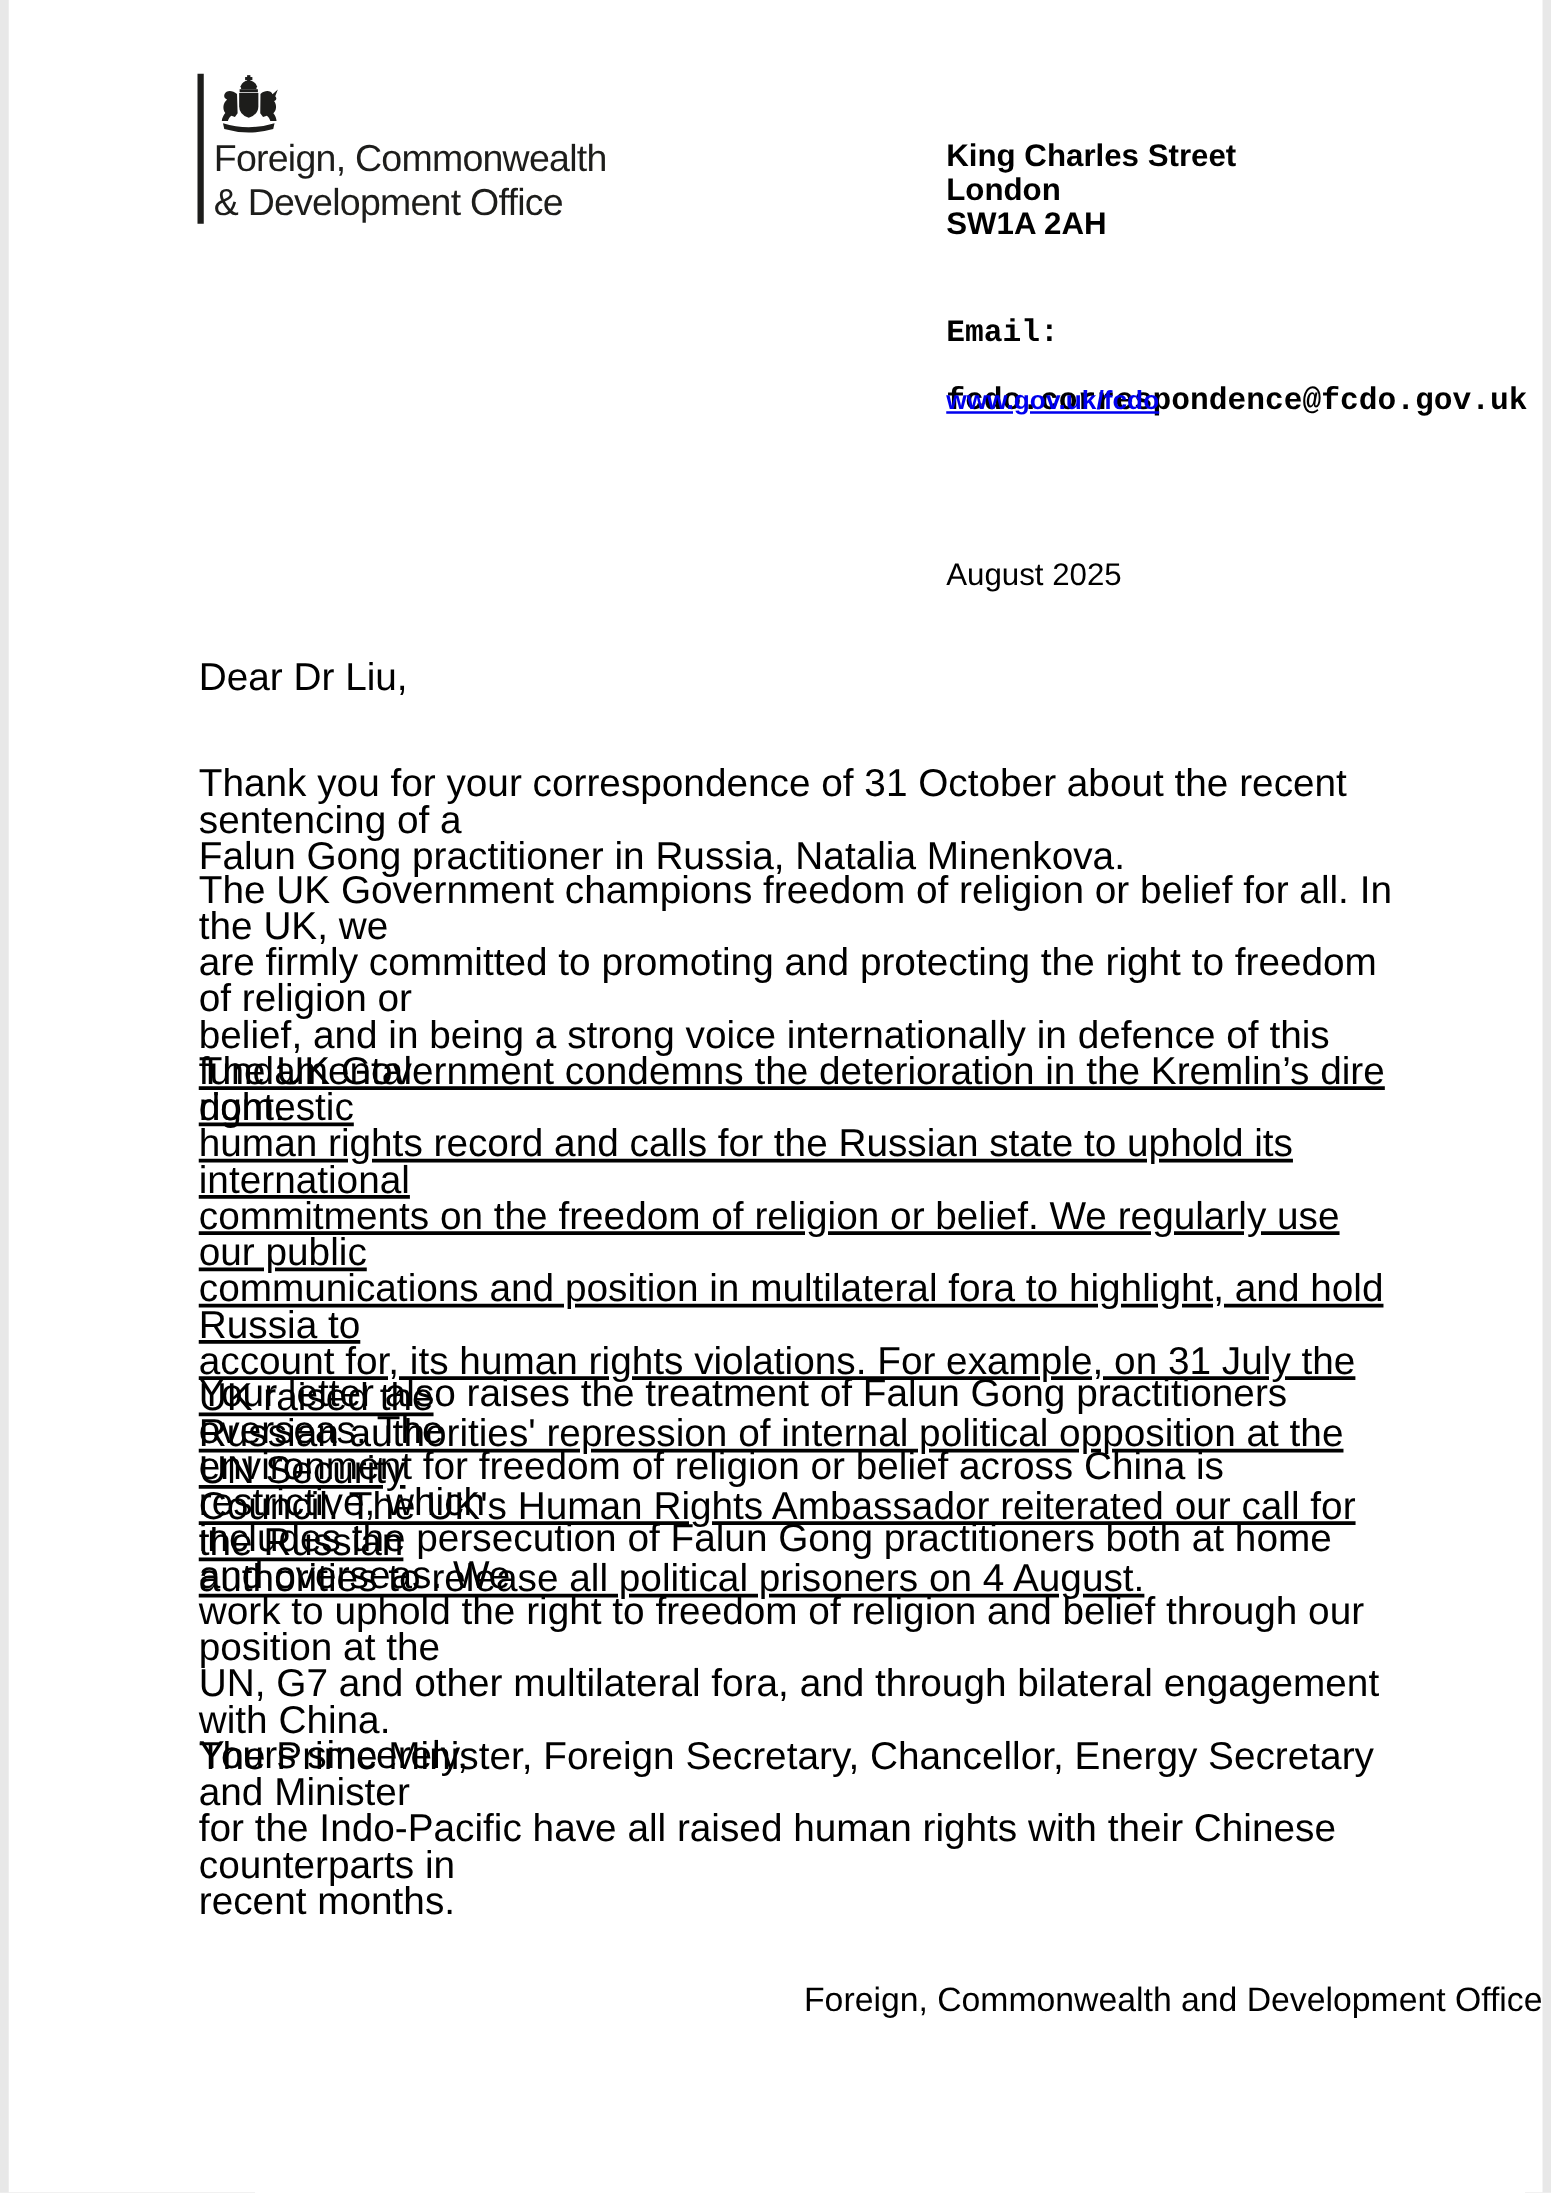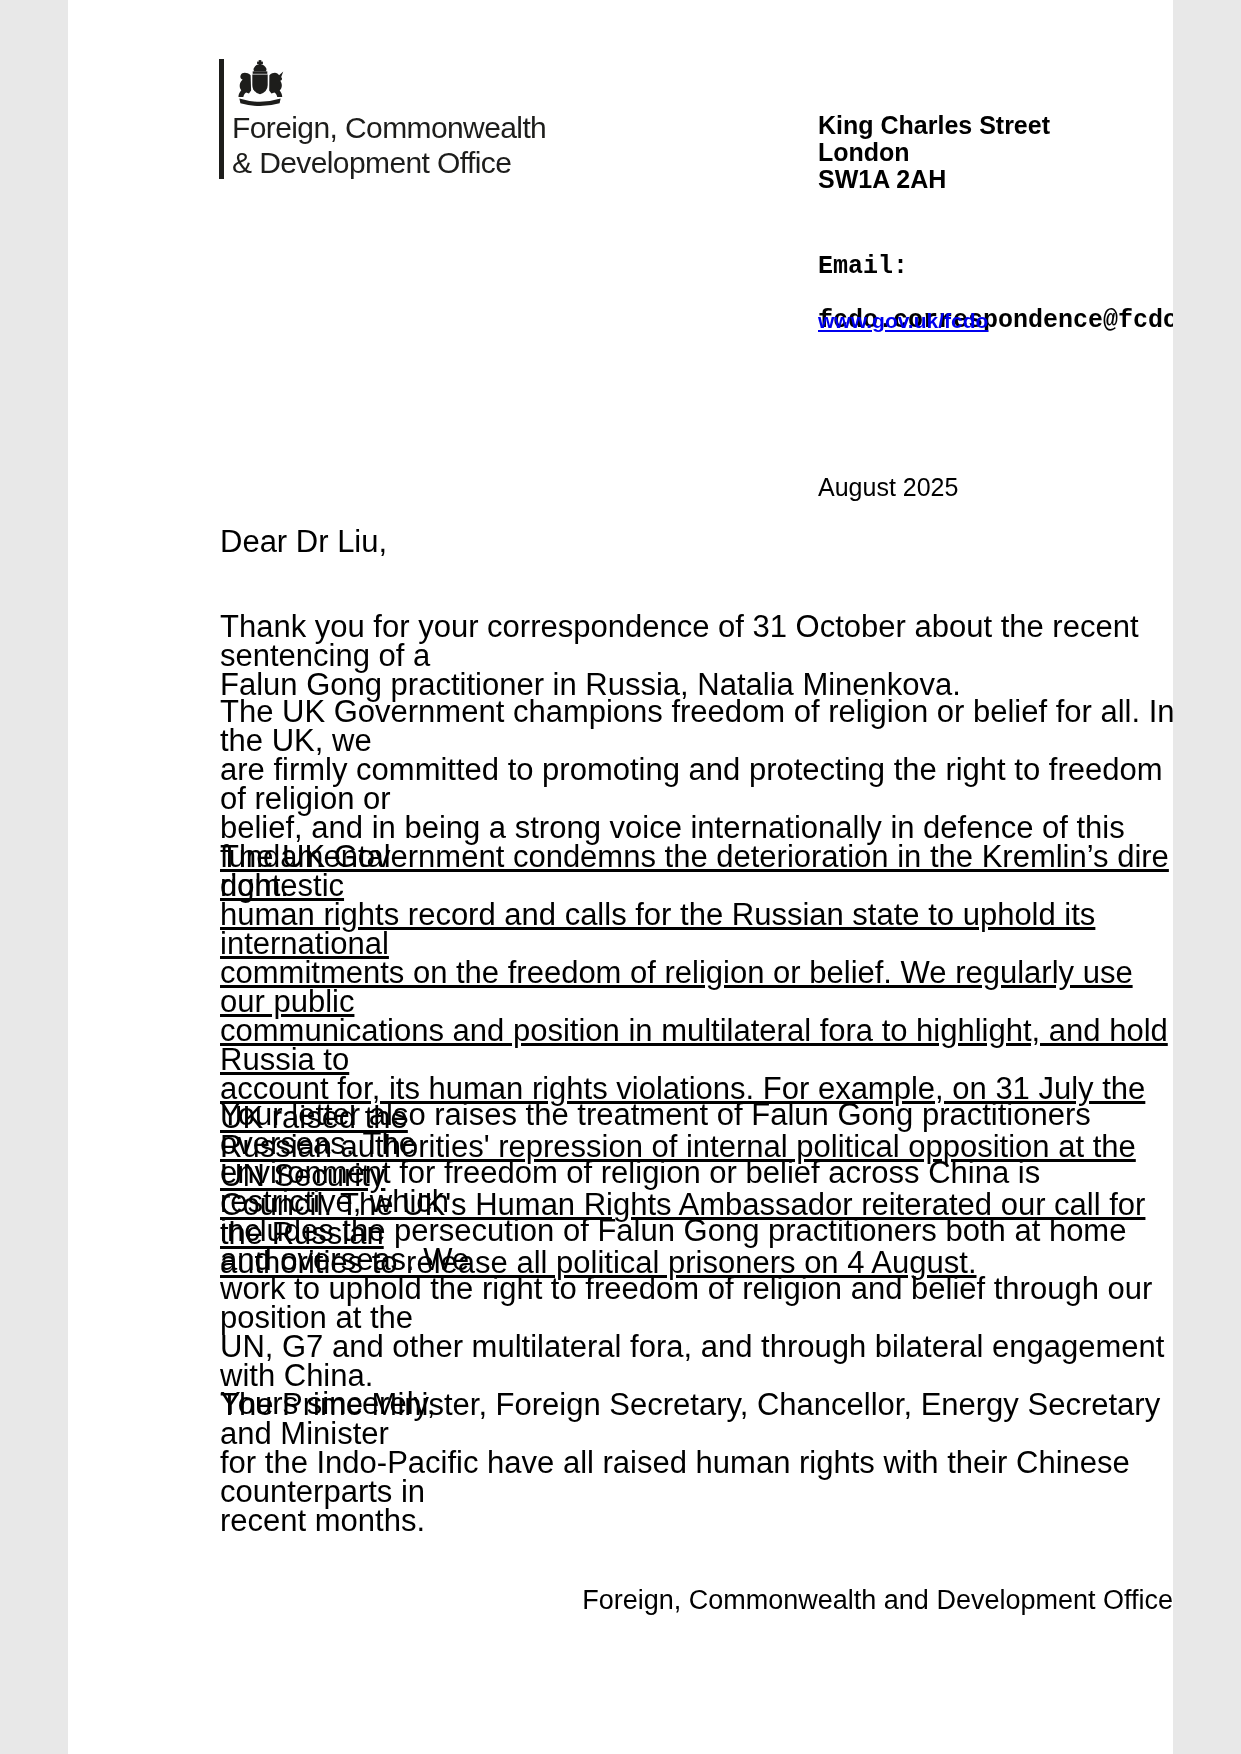--- a/index.html
+++ b/index.html
@@ -1,18 +1,18 @@
 <!DOCTYPE html>
 <html><head>
 <meta charset="utf-8">
 <style>
   html,body{margin:0;padding:0;background:#e8e8e8;}
   .page{
     position:relative;
-    width:1105px;
+    width:1227px;
     height:1754px;
     background:#ffffff;
     margin:0 auto;
     font-family:"Liberation Sans", sans-serif;
     color:#000000;
     overflow:hidden;
   }
   .logo-bar{
     position:absolute;
     left:151px; top:59px;
@@ -52,21 +52,21 @@
     font-size:21px; line-height:27px;
     font-weight:bold;
     color:#0000ee;
     text-decoration:underline;
     cursor:pointer;
   }
   .refs{
     position:absolute; left:750px; top:371px;
   }
   .date{
-    position:absolute; left:750px; top:474px;
+    position:absolute; left:750px; top:447px;
   }
   .bodytext{
     position:absolute;
     left:152px;
     font-size:31px;
     line-height:29px;
     white-space:pre-line;
     width:960px;
   }
   .salutation{ top:527px; }

